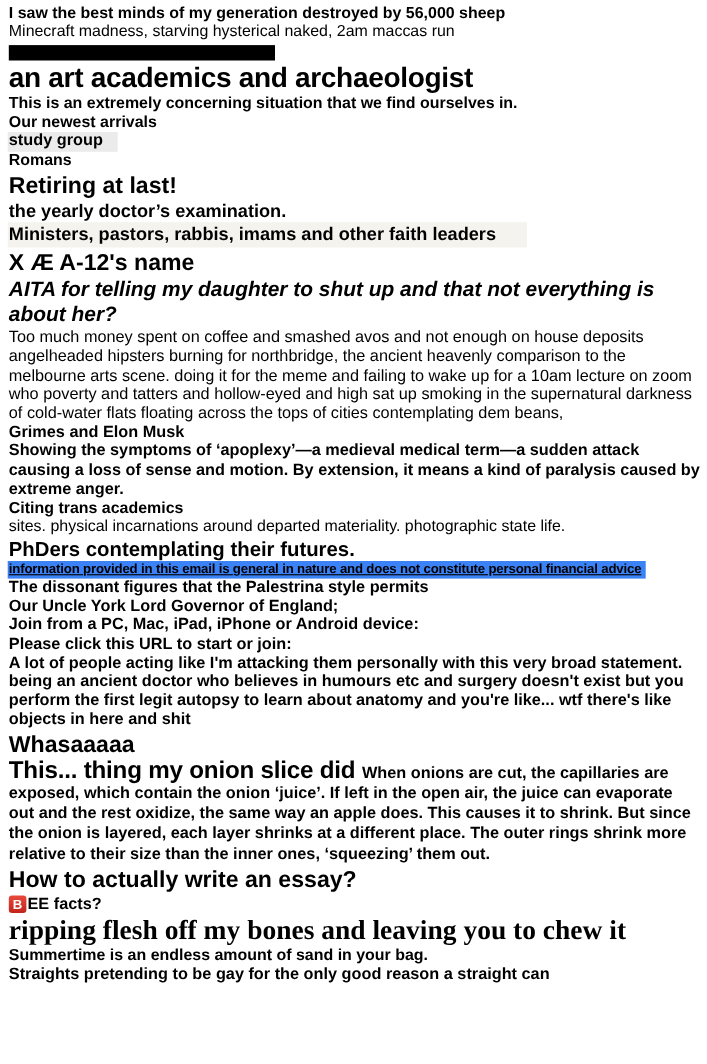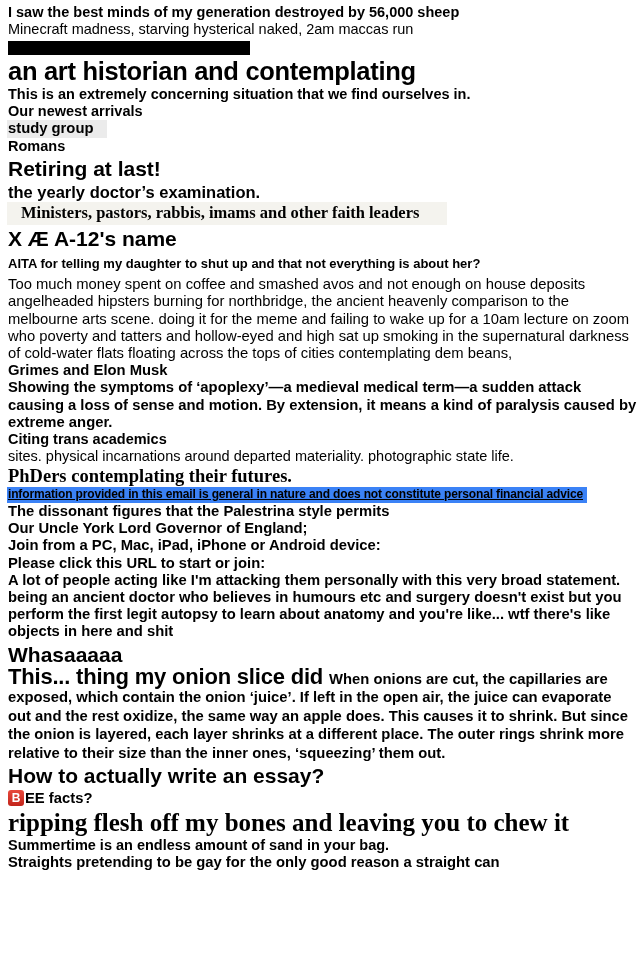--- a/index.html
+++ b/index.html
@@ -14,44 +14,43 @@
   .page { width: 630px; }
 
   
   .b14  { font-weight: bold; font-size: 14.5px; line-height: 17px; }
   .r14  { font-weight: 400;  font-size: 14.5px; line-height: 17px; }
   .h26  { font-weight: bold; font-size: 25.5px; line-height: 29px; margin: 1px 0 0 0; letter-spacing: -0.3px; }
   .b15  { font-weight: bold; font-size: 14.8px; line-height: 17.2px; }
   .r15  { font-weight: 400;  font-size: 14.8px; line-height: 17.2px; }
   .h21  { font-weight: bold; font-size: 21px;   line-height: 24px; margin: 2px 0 1px 0; }
   .b17  { font-weight: bold; font-size: 16.5px; line-height: 20px; }
-  .h19  { font-weight: bold; font-size: 13px;   line-height: 23px; margin: 1px 0 1px 0; }
-  .serif18 { font-family: Liberation Serif, serif; font-weight: bold; font-size: 18.5px; line-height: 22px; }
+  .h19  { font-weight: bold; font-size: 19px;   line-height: 23px; margin: 1px 0 1px 0; font-style: italic; }
+  .serif18 { font-family: Liberation Sans, sans-serif; font-weight: bold; font-size: 18.5px; line-height: 22px; }
   .small12 { font-weight: bold; font-size: 12px; line-height: 15px; letter-spacing: -0.15px; }
   .serif26 { font-family: "Liberation Serif", serif; font-weight: bold; font-size: 25px; line-height: 29px; margin: 1px 0 0 0; }
   .bee-line { font-weight: bold; font-size: 14.8px; line-height: 18px; display: flex; align-items: center; }
 
   .redaction-bar {
     width: 242px; height: 14px;
     background: #000000;
     margin: 3px 0 2px 0;
   }
 
   .hl-small {
     background: #ebebeb;
     display: inline-block;
     padding: 0 13px 1px 1px;
     margin-left: -1px;
   }
   .hl-band {
     background: #f4f3ee;
     display: inline-block;
-    padding: 1px 28px 2px 14px;
+    padding: 1px 28px 2px 1px;
     margin-left: -1px;
-    font-family: Liberation Serif, serif;
   }
   .hl-faint {
     background: #3b82f6;
     display: inline-block;
     padding: 0 4px 1px 1px;
     margin-left: -1px;
     text-decoration: underline;
   }
 
   .onion-para { font-weight: bold; font-size: 14.8px; line-height: 18.5px; margin-top: 1px; }
@@ -74,21 +73,21 @@
 </head>
 <body>
 
 <div class="page">
 
   <div class="b14">I saw the best minds of my generation destroyed by 56,000 sheep</div>
   <div class="r14">Minecraft madness, starving hysterical naked, 2am maccas run</div>
 
   <div class="redaction-bar"></div>
 
-  <div class="h26">an art historian and contemplating</div>
+  <div class="h26">an art academics and archaeologist</div>
   <div class="b14">This is an extremely concerning situation that we find ourselves in.</div>
   <div class="b14">Our newest arrivals</div>
   <div class="b15"><span class="hl-small">study group</span></div>
   <div class="b14">Romans</div>
 
   <div class="h21">Retiring at last!</div>
   <div class="b17">the yearly doctor’s examination.</div>
   <div class="b17"><span class="hl-band">Ministers, pastors, rabbis, imams and other faith leaders</span></div>
   <div class="h21">X Æ A-12's name</div>
   <div class="h19">AITA for telling my daughter to shut up and that not everything is about her?</div>

